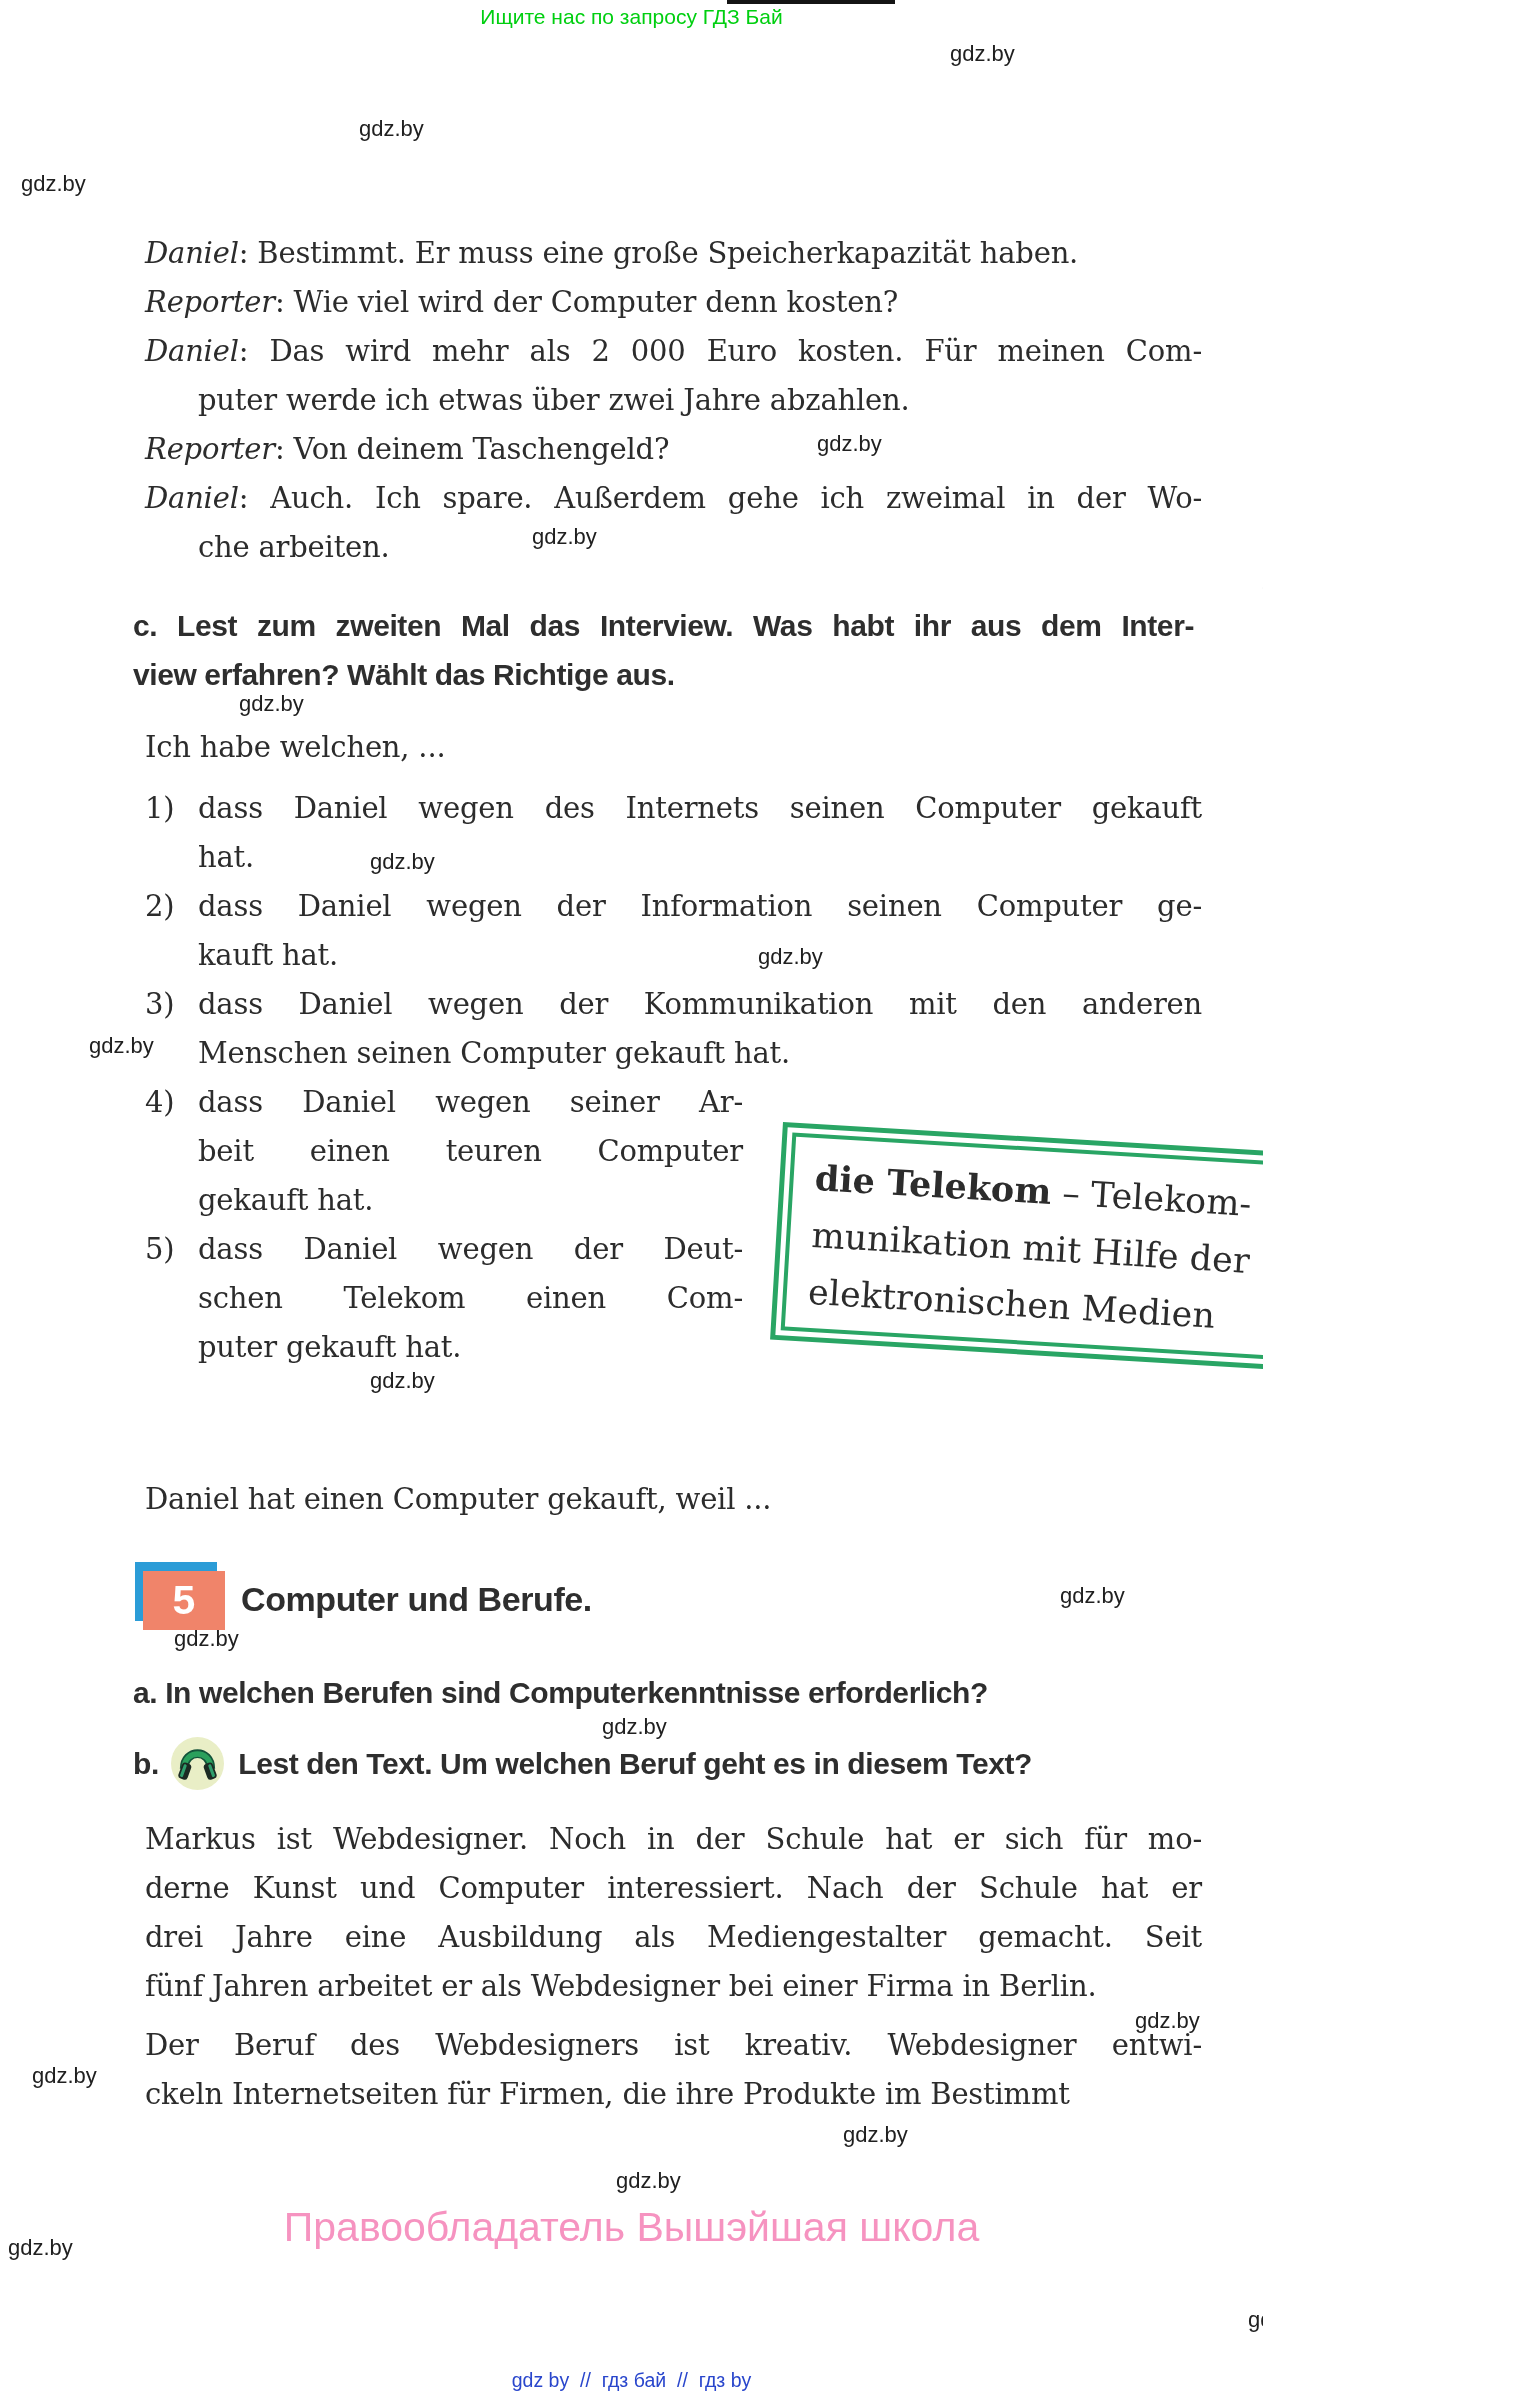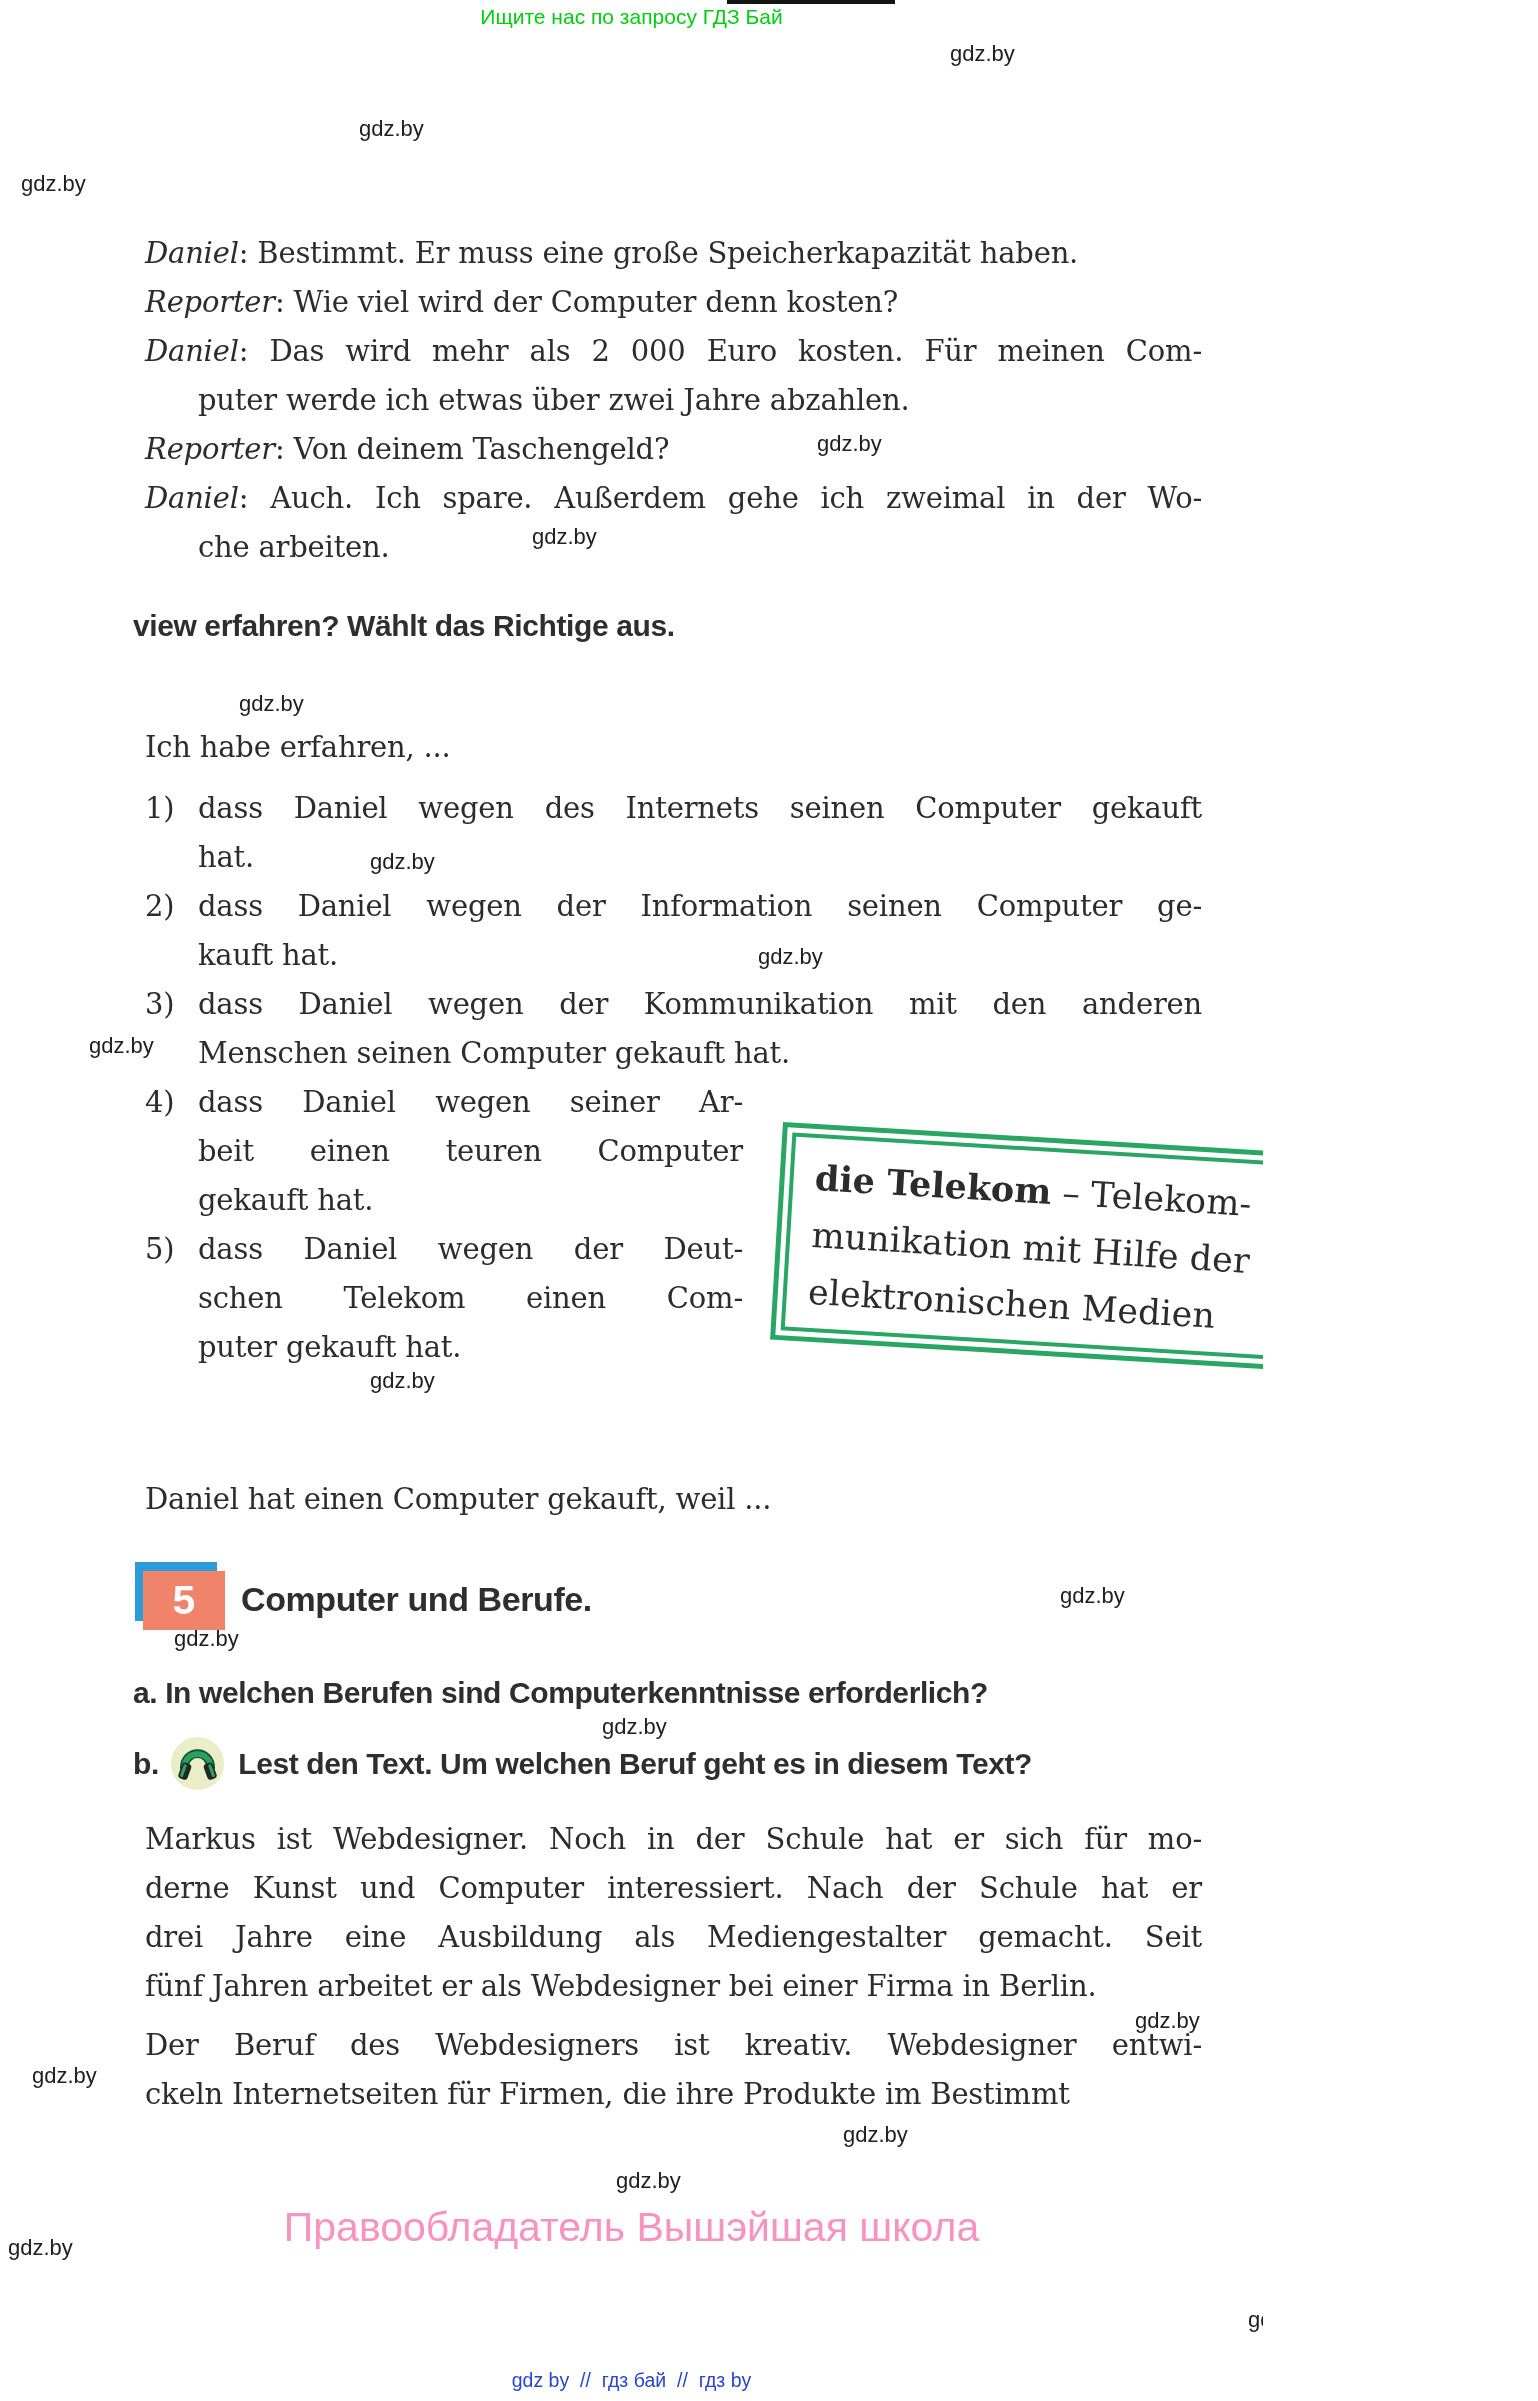--- a/index.html
+++ b/index.html
@@ -120,25 +120,26 @@
       <div class="dia-p">
         <div class="line ll"><i>Reporter</i>: Von deinem Taschengeld?</div>
       </div>
       <div class="dia-p">
         <div class="line jl"><i>Daniel</i>: Auch. Ich spare. Außerdem gehe ich zweimal in der Wo-</div>
         <div class="line ll cont">che arbeiten.</div>
       </div>
     </div>
 
   <div id="task-c" class="heading" style="top:601px;">
+      <div class="line jl">c. Lest zum zweiten Mal das Interview. Was habt ihr aus dem Inter-</div>
       <div class="line ll">view erfahren? Wählt das Richtige aus.</div>
     </div>
 
   <div class="serif-block" style="top:723px;">
-    <div class="line ll">Ich habe erfahren, ...</div>
+    <div class="line ll">Ich habe welchen, ...</div>
   </div>
 
   <div id="items" class="serif-block" style="top:784px;">
       <div class="item">
         <span class="num">1)</span>
         <div class="line jl">dass Daniel wegen des Internets seinen Computer gekauft</div>
         <div class="line ll">hat.</div>
       </div>
       <div class="item">
         <span class="num">2)</span>

